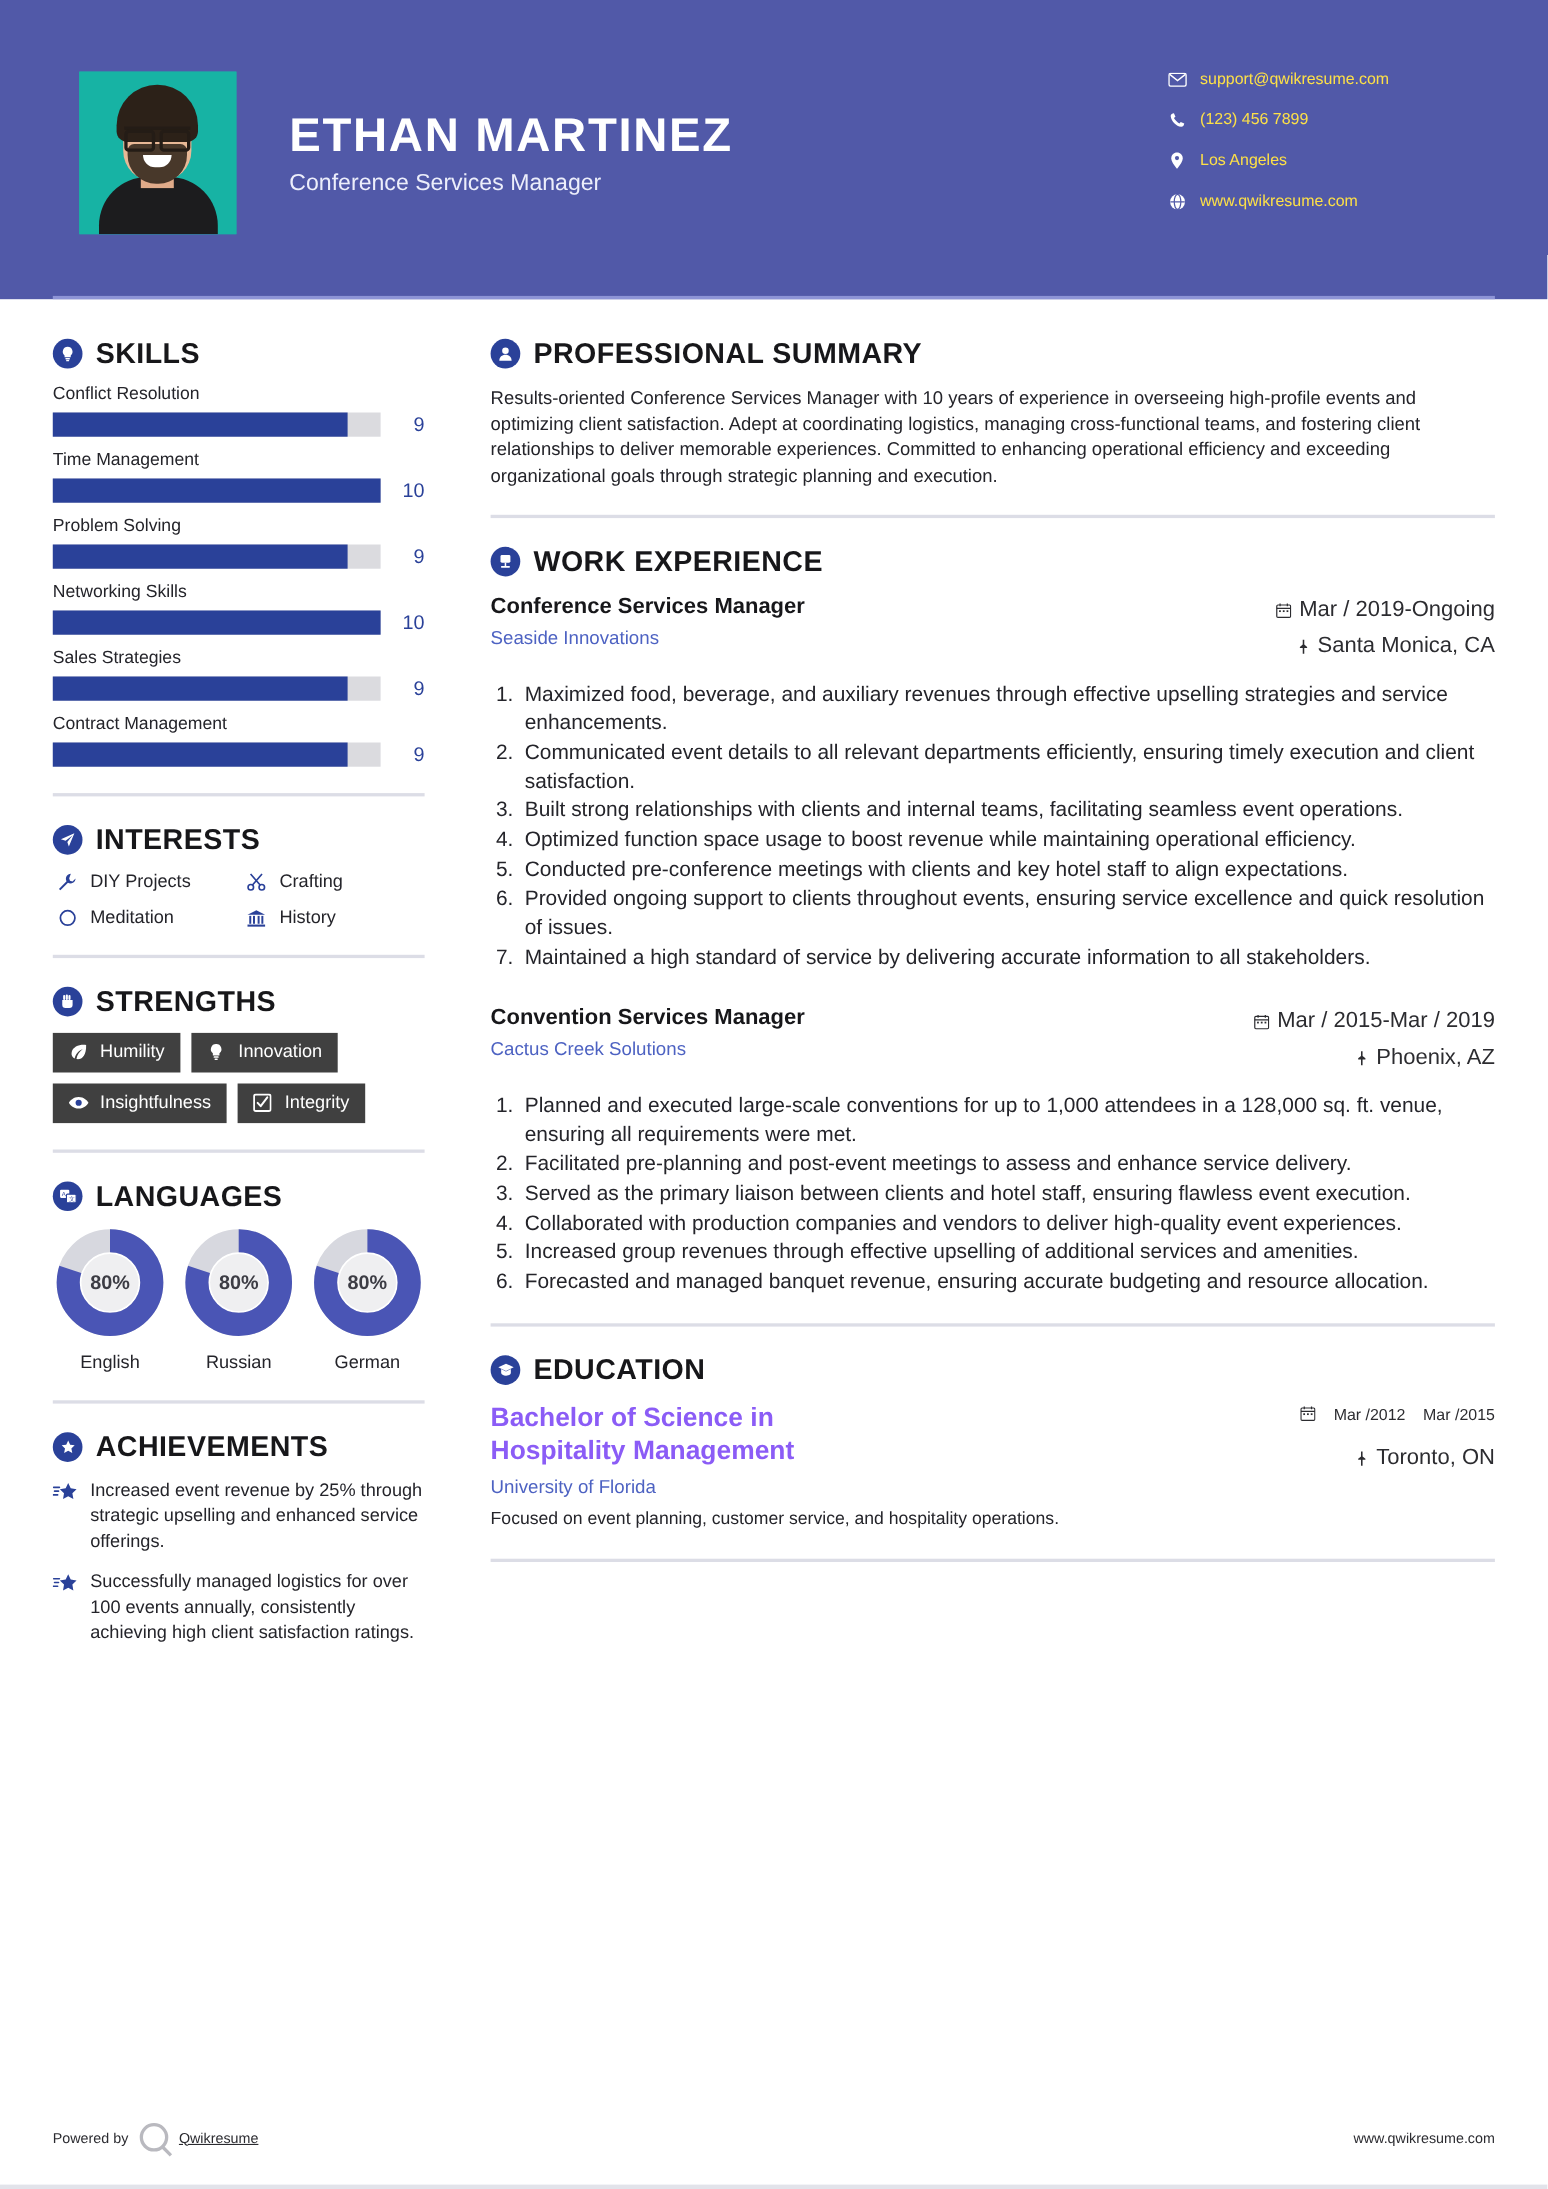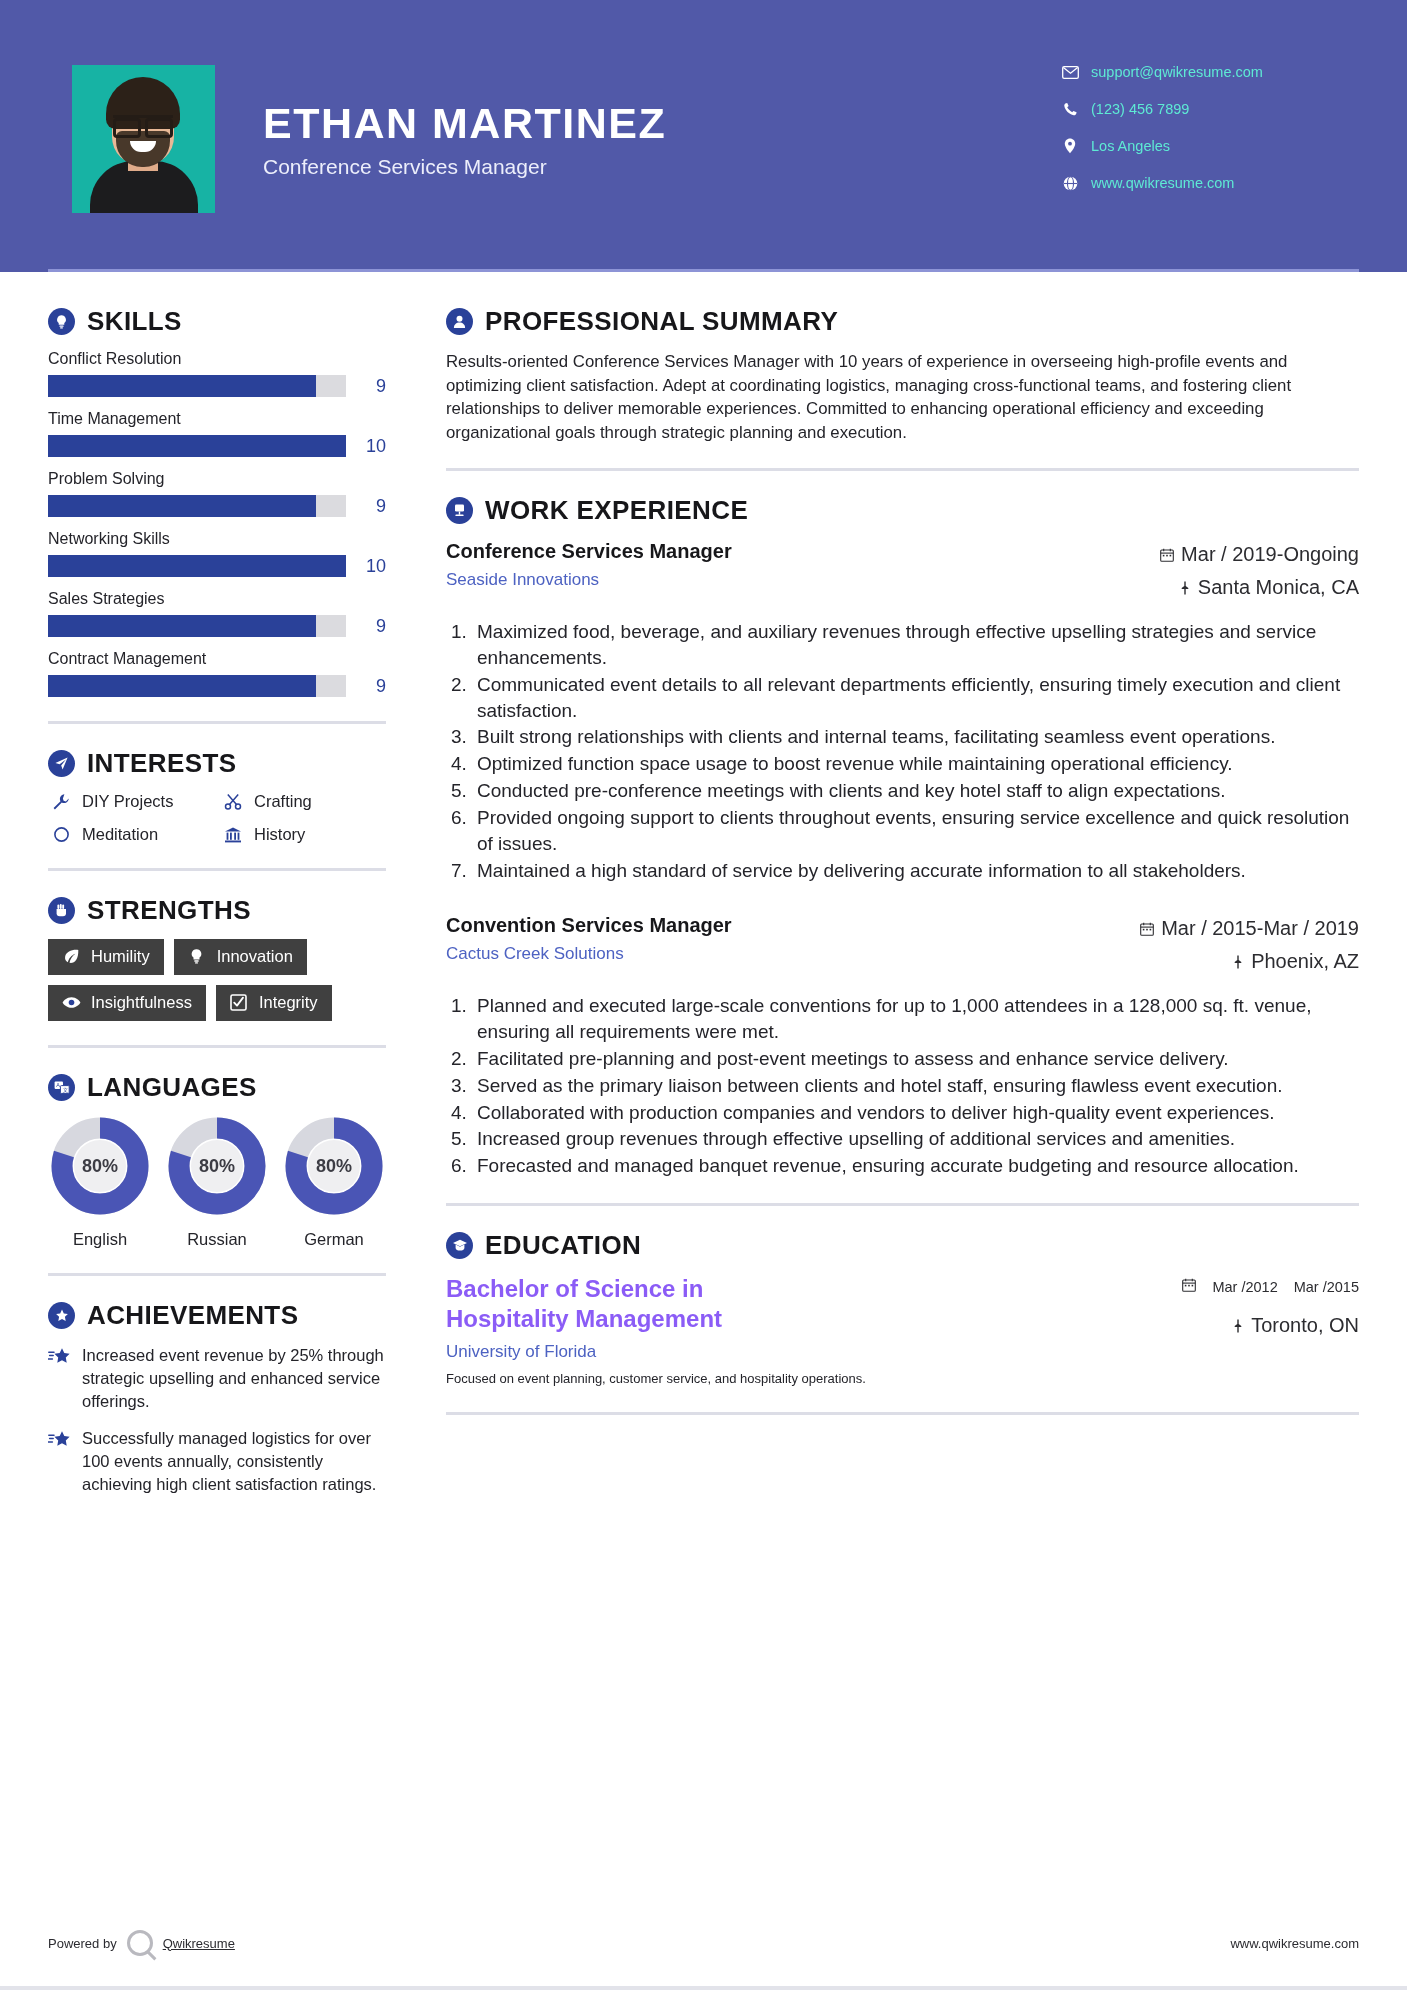--- a/index.html
+++ b/index.html
@@ -95,21 +95,21 @@
     font-weight: 400;
   }
   .contact {
     flex: 0 0 auto;
     width: 300px;
     padding-top: 4px;
   }
   .contact-row {
     display: flex;
     align-items: center;
-    color: #5eead4;
+    color: #fde047;
     font-size: 14.5px;
     margin-bottom: 21px;
   }
   .contact-row .ci {
     width: 22px; flex: 0 0 22px; display:flex; align-items:center; justify-content:center;
     margin-right: 10px;
   }
   .contact-row .ci svg { display:block; }
   .header-accent {
     position: absolute;
@@ -333,21 +333,21 @@
     color: #8b5cf6;
     line-height: 1.25;
     max-width: 340px;
   }
   .edu-school {
     font-size: 17px;
     color: #4d62c2;
     margin-top: 8px;
   }
   .edu-desc {
-    font-size: 13px;
+    font-size: 16px;
     line-height: 1.4;
     color: #24242a;
     margin-top: 8px;
   }
   .edu-dates {
     display: flex;
     align-items: flex-start;
     justify-content: flex-end;
     font-size: 14.5px;
     color: #2c2c30;

